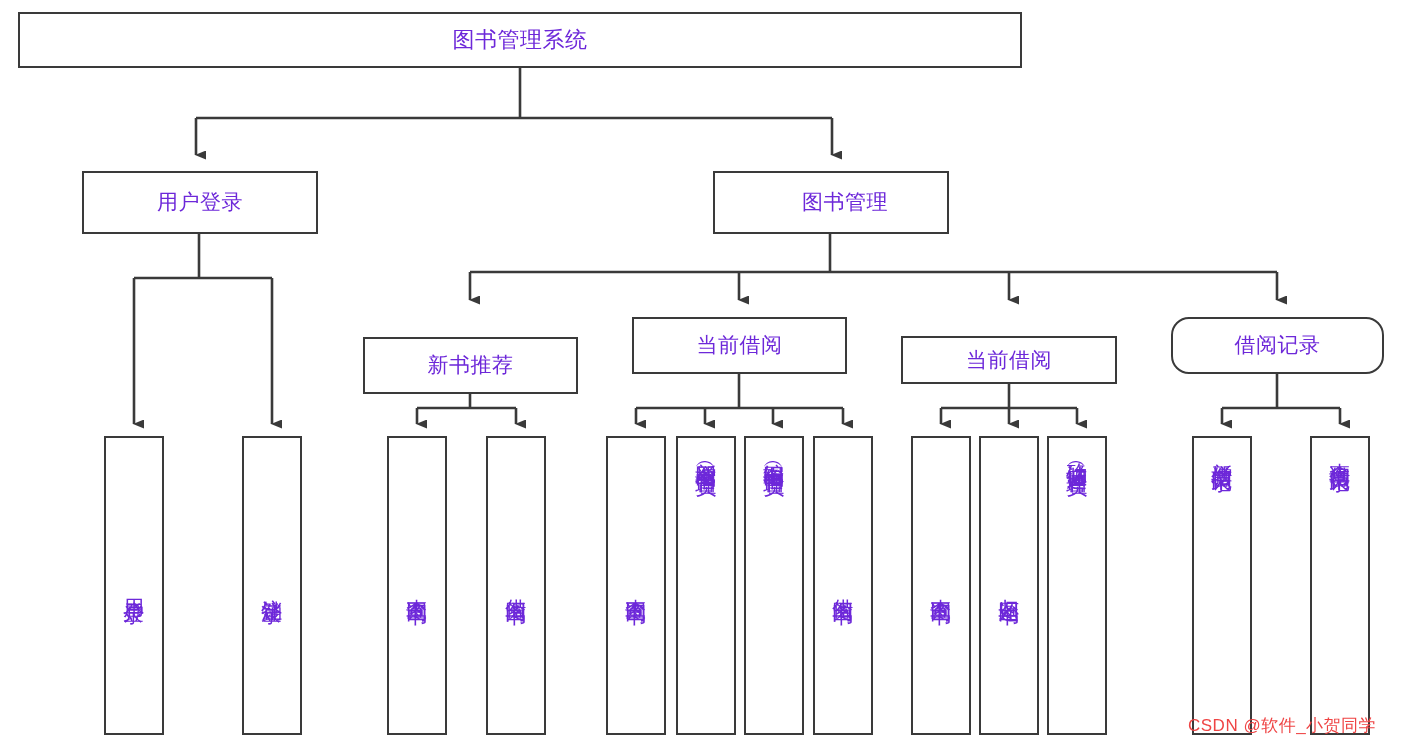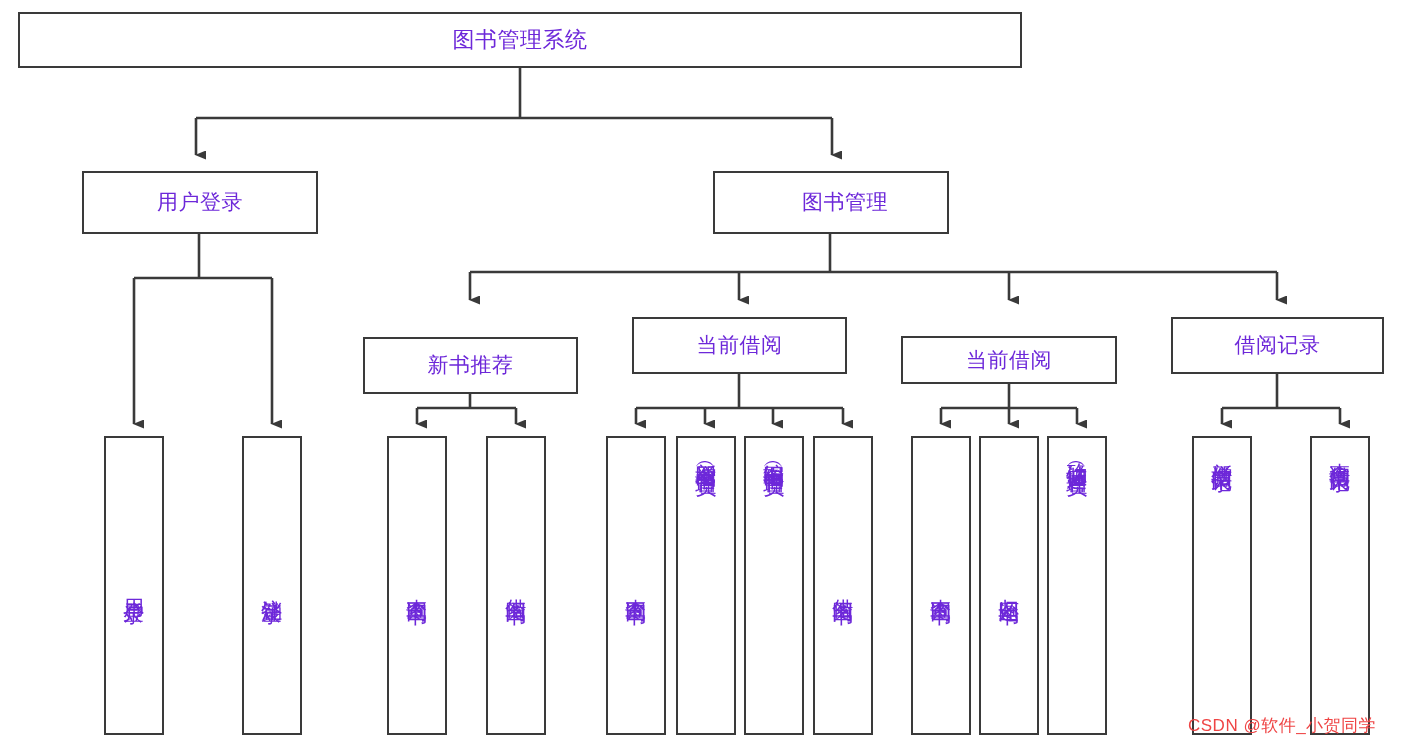--- a/index.html
+++ b/index.html
@@ -142,21 +142,21 @@
 
   <div class="node horiz" style="left:363px; top:317px; width:215px; height:57px;margin-top:20px;">
     <span class="label">新书推荐</span>
   </div>
   <div class="node horiz" style="left:632px; top:317px; width:215px; height:57px;">
     <span class="label">当前借阅</span>
   </div>
   <div class="node horiz" style="left:901px; top:336px; width:216px; height:48px;">
     <span class="label">当前借阅</span>
   </div>
-  <div class="node horiz" style="left:1171px; top:317px; width:213px; height:57px;">
+  <div class="node horiz" style="left:1171px; top:317px; width:213px; height:57px;border-radius:18px;">
     <span class="label">借阅记录</span>
   </div>
 
   <div class="node vert short" style="left:104px; top:436px; width:60px; height:299px;">
     <span class="label">用户登录</span>
   </div>
   <div class="node vert short" style="left:242px; top:436px; width:60px; height:299px;">
     <span class="label">注销登录</span>
   </div>
 

